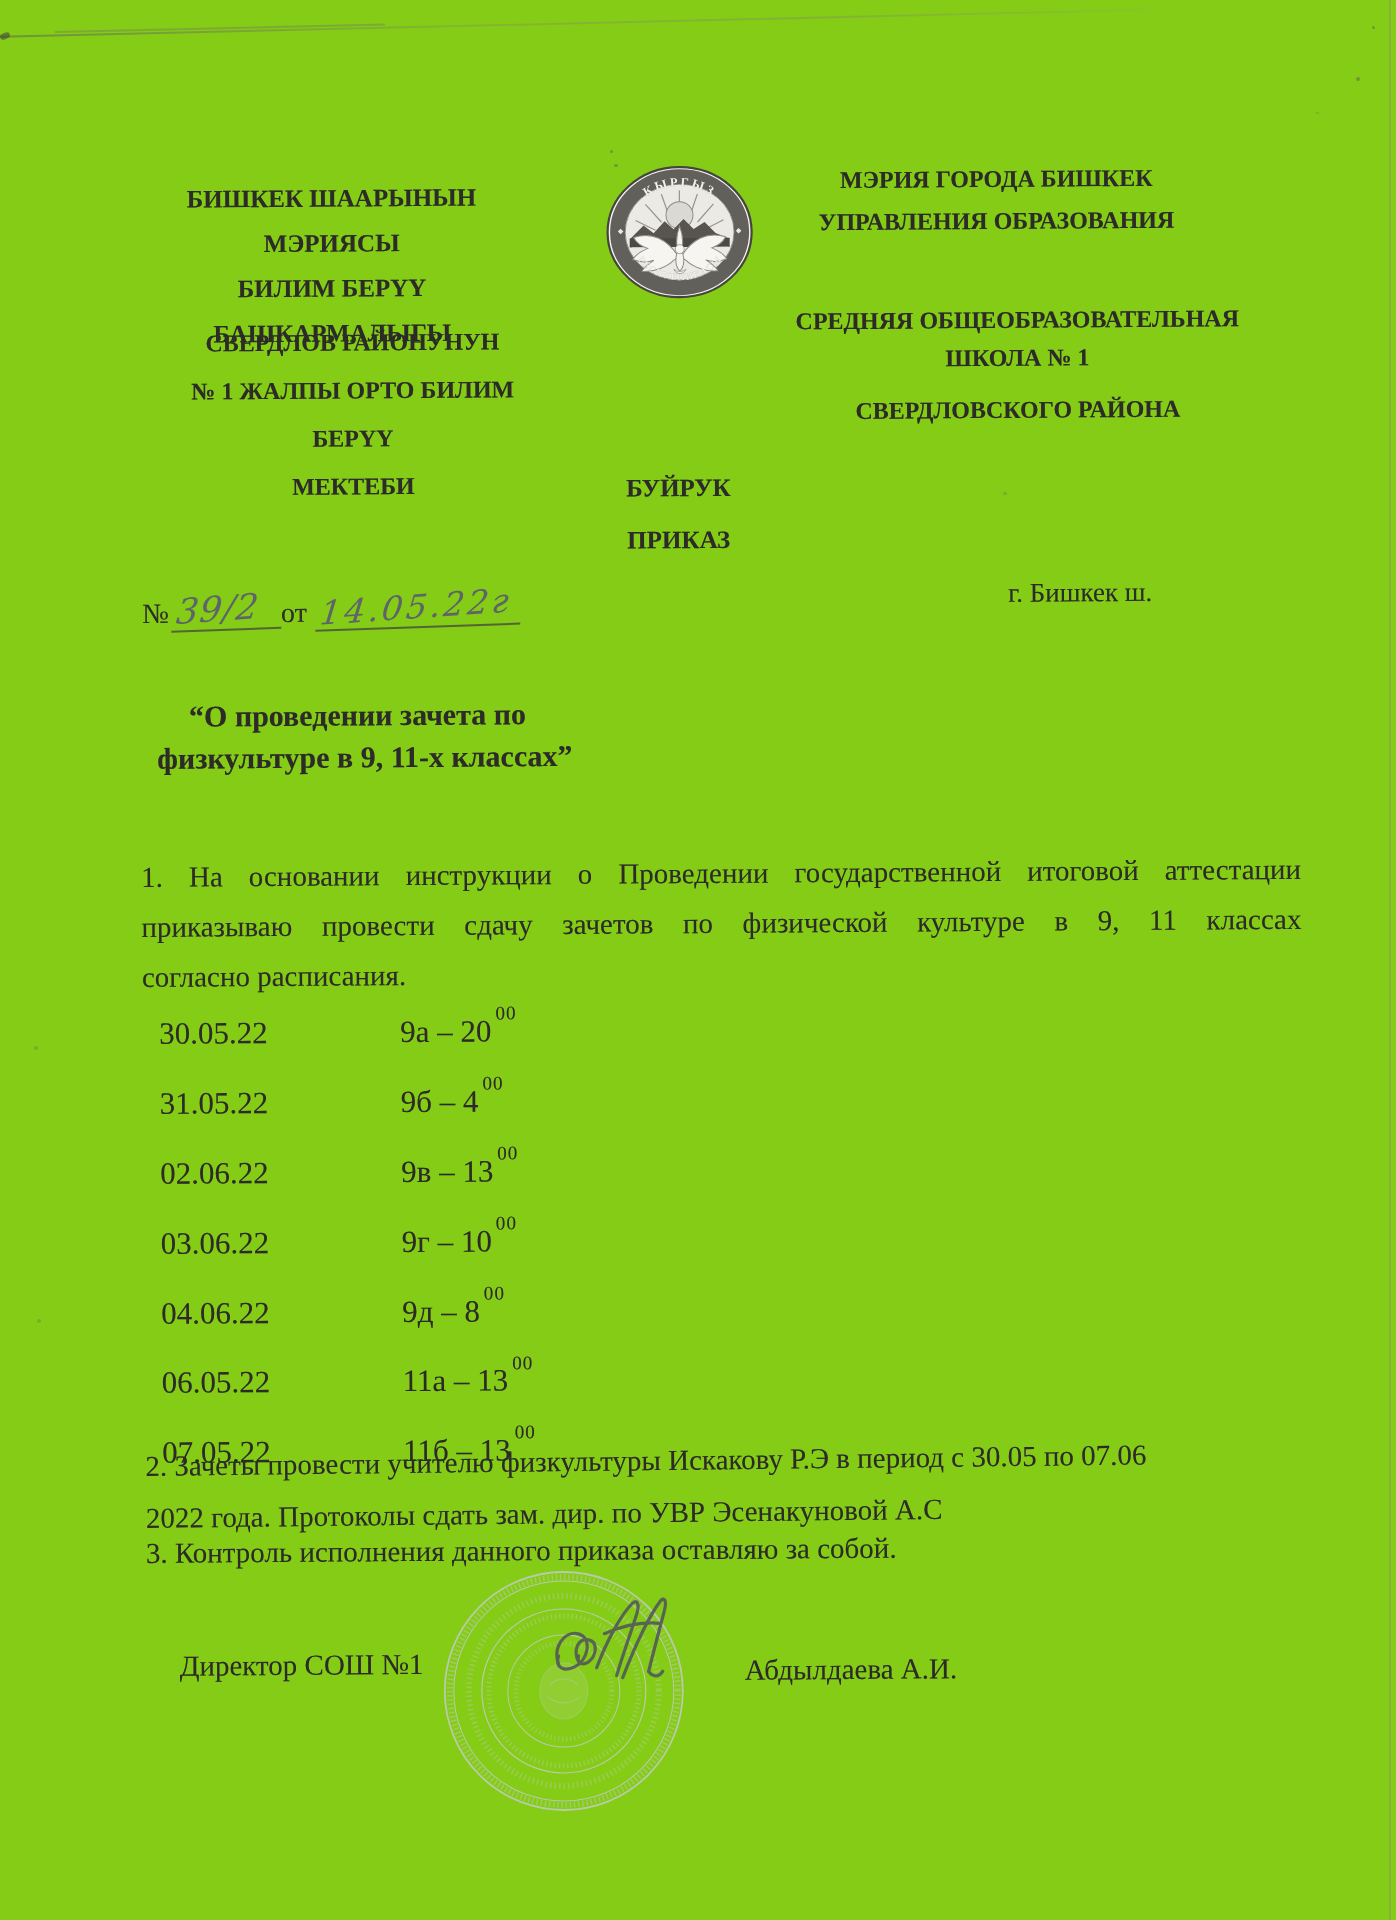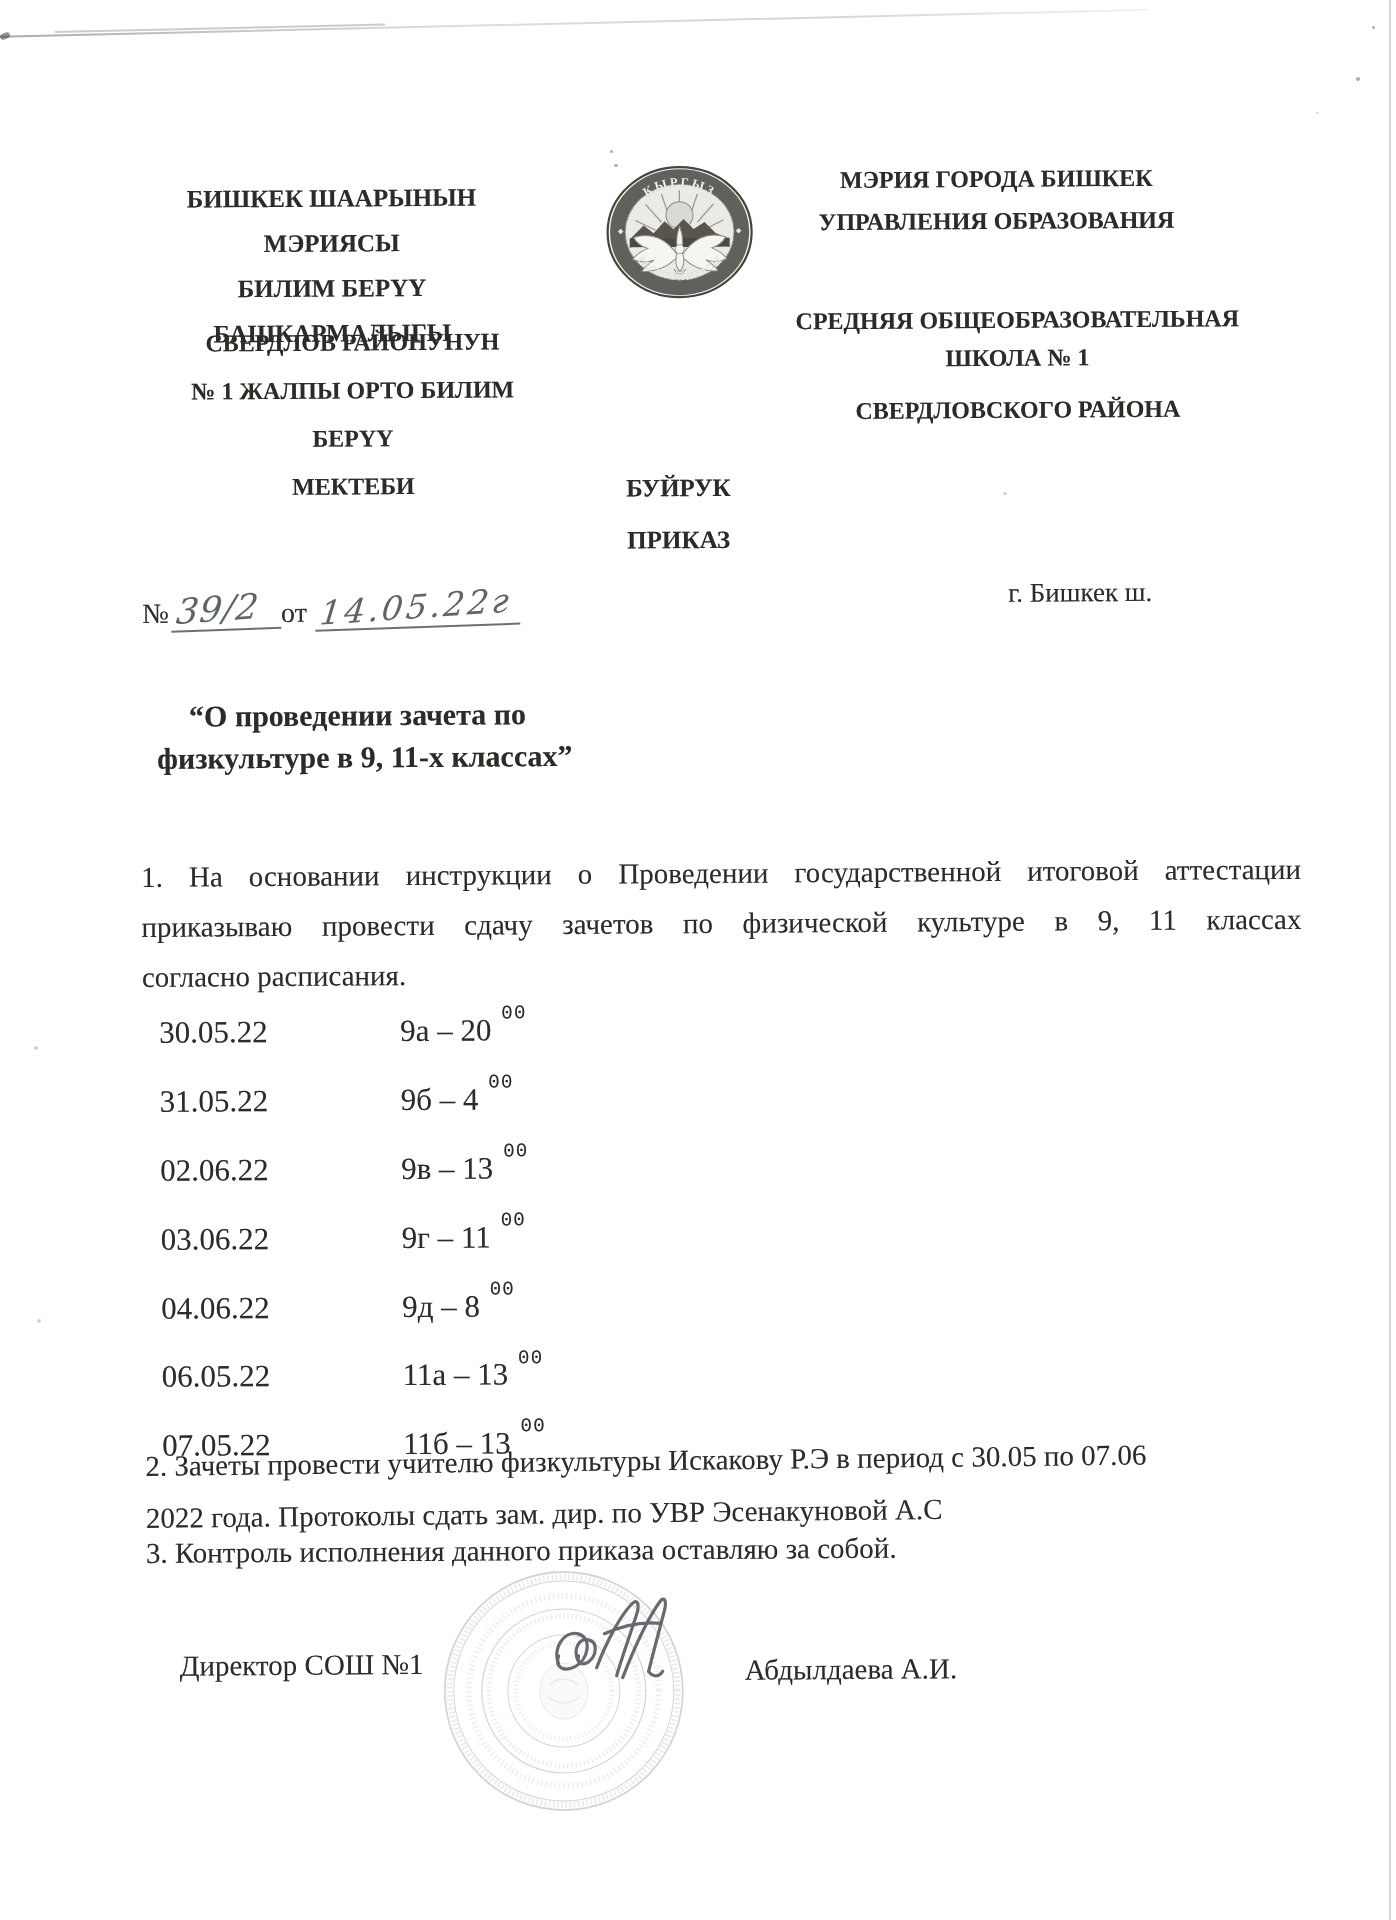--- a/index.html
+++ b/index.html
@@ -1,18 +1,18 @@
 <!DOCTYPE html>
 <html lang="ru"><head>
 <meta charset="utf-8">
 <style>
   html,body{margin:0;padding:0;background:#e9e9e7;}
   .page{
     position:relative; width:1396px; height:1920px; margin:0 auto;
-    background:#ffffff; overflow:hidden;
+    background:#84cc16; overflow:hidden;
     font-family:"Liberation Serif", serif; color:#2c2b28;
     text-shadow:0 0 .6px rgba(50,50,48,.35);
   }
   .tilt{position:absolute; inset:0; transform:rotate(-0.4deg); transform-origin:50% 0;}
 
   
   .scanline-a{position:absolute; left:-6px; top:36px; width:1155px; height:2px; border-radius:2px;
     background:linear-gradient(90deg, rgba(90,90,90,.5), rgba(120,120,120,.25) 40%, rgba(125,125,125,.32) 72%, rgba(150,150,150,.12));
     transform:rotate(-1.35deg); transform-origin:left center;}
   .scanline-b{position:absolute; left:55px; top:31px; width:330px; height:2px;
@@ -55,21 +55,21 @@
   
   .subject{position:absolute; left:152px; top:692px; font-weight:bold; font-size:30px; line-height:42px;}
   .subject .l1{padding-left:32px;}
 
   
   .para1{position:absolute; left:135px; top:848px; width:1160px; font-size:29px; line-height:50px;}
   .jline{text-align:justify; text-align-last:justify;}
   .schedule{position:absolute; left:152px; top:992px; font-size:31px;}
   .srow{line-height:62.5px; white-space:nowrap;}
   .sdate{display:inline-block; width:241px;}
-  .sclass sup{font-size:0.62em; position:relative; top:-0.55em; left:10px; letter-spacing:1px;font-family:Liberation Mono, monospace;}
+  .sclass sup{font-size:0.62em; position:relative; top:-0.55em; left:4px; letter-spacing:1px;}
   .para2{position:absolute; left:135px; top:1436px; width:1190px; font-size:29px; line-height:52px;
     transform:rotate(-0.25deg); transform-origin:left top;}
   .para3{position:absolute; left:135px; top:1533px; width:1100px; font-size:29px;}
 
   
   .sig-role{position:absolute; left:168px; top:1646px; font-size:29px;}
   .sig-name{position:absolute; left:733px; top:1654px; font-size:29px;}
   .stamp{position:absolute; left:426px; top:1564px; width:252px; height:252px; opacity:.8;}
   .autograph{position:absolute; left:533px; top:1589px; width:150px; height:112px;}
 </style>
@@ -179,21 +179,21 @@
       <div class="srow">
         <span class="sdate">30.05.22</span><span class="sclass"><span>9а – 20</span><sup>00</sup></span>
       </div>
       <div class="srow">
         <span class="sdate">31.05.22</span><span class="sclass"><span>9б – 4</span><sup>00</sup></span>
       </div>
       <div class="srow">
         <span class="sdate">02.06.22</span><span class="sclass"><span>9в – 13</span><sup>00</sup></span>
       </div>
       <div class="srow">
-        <span class="sdate">03.06.22</span><span class="sclass"><span>9г – 11</span><sup>00</sup></span>
+        <span class="sdate">03.06.22</span><span class="sclass"><span>9г – 10</span><sup>00</sup></span>
       </div>
       <div class="srow">
         <span class="sdate">04.06.22</span><span class="sclass"><span>9д – 8</span><sup>00</sup></span>
       </div>
       <div class="srow">
         <span class="sdate">06.05.22</span><span class="sclass"><span>11а – 13</span><sup>00</sup></span>
       </div>
       <div class="srow">
         <span class="sdate">07.05.22</span><span class="sclass"><span>11б – 13</span><sup>00</sup></span>
       </div>

